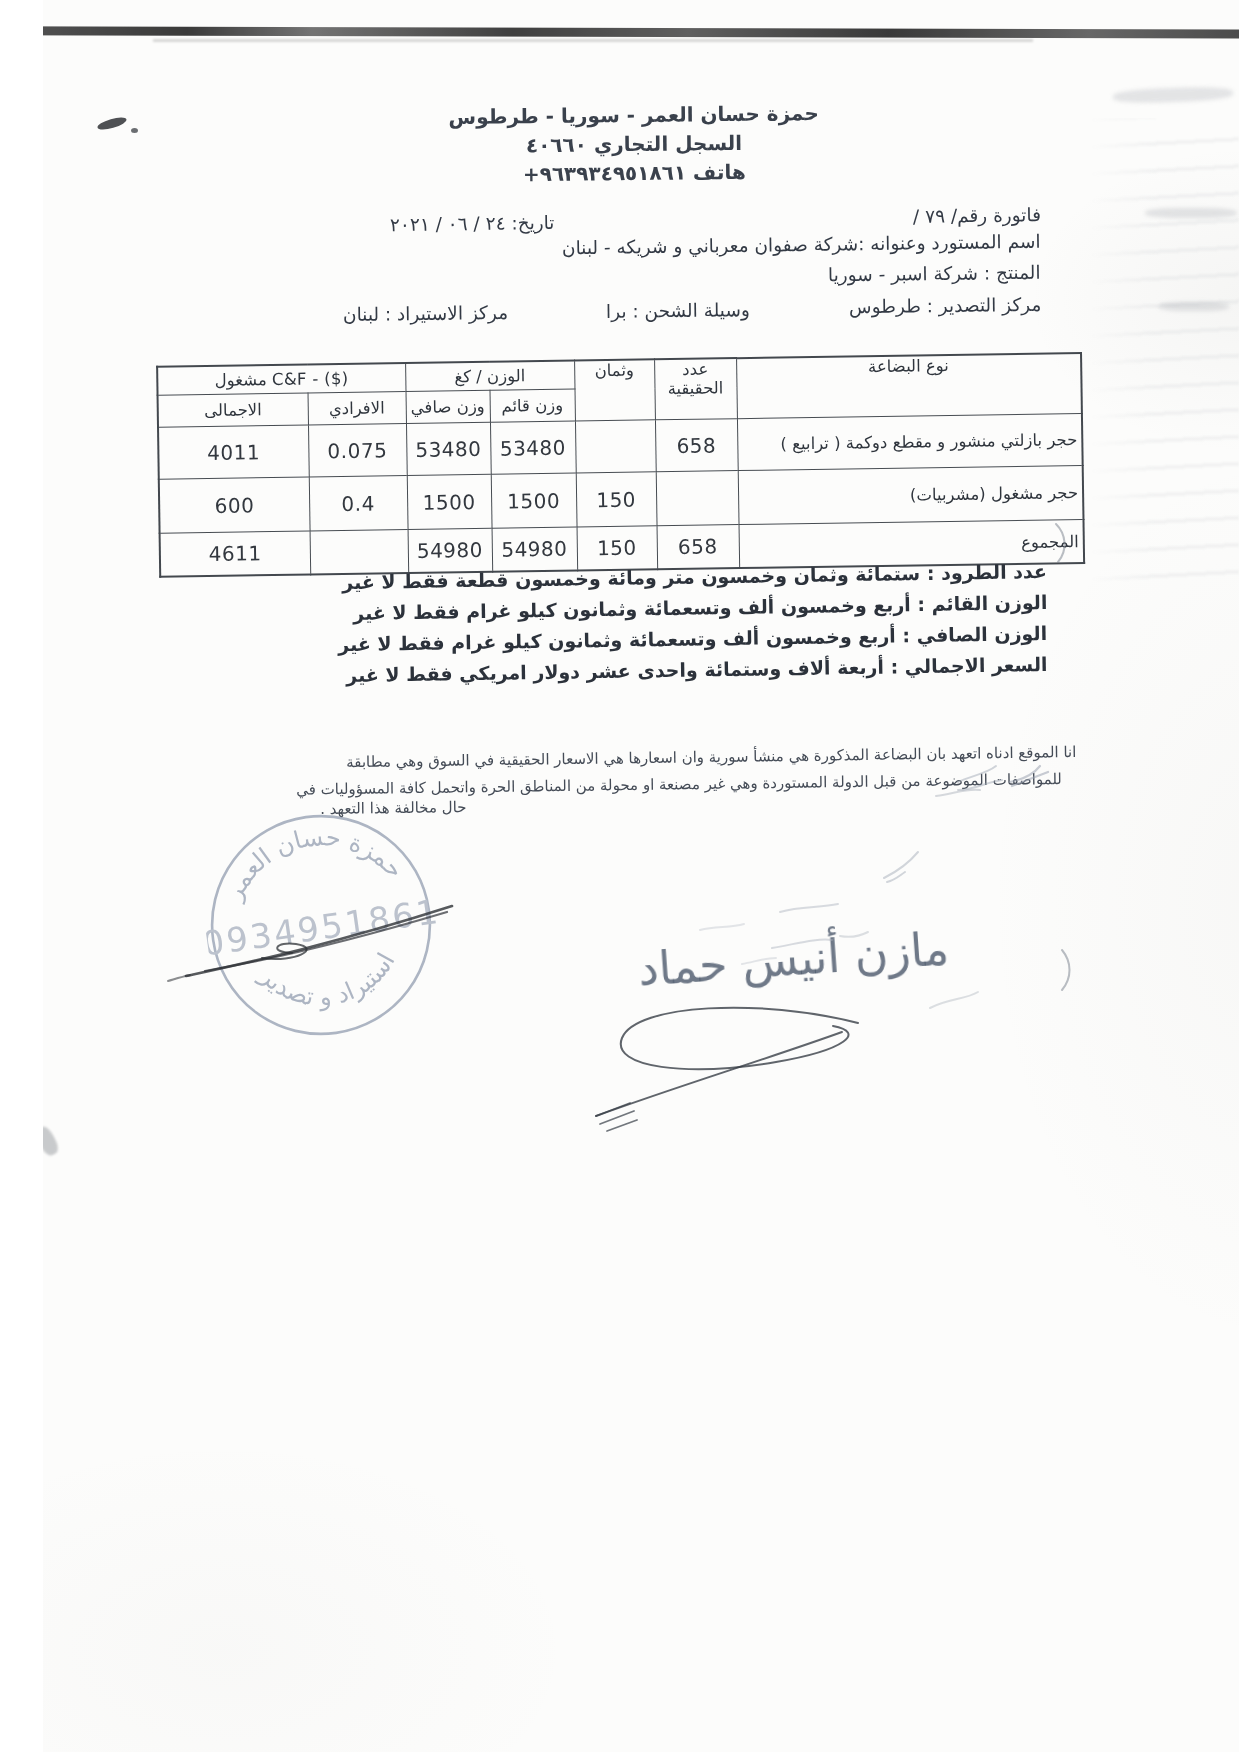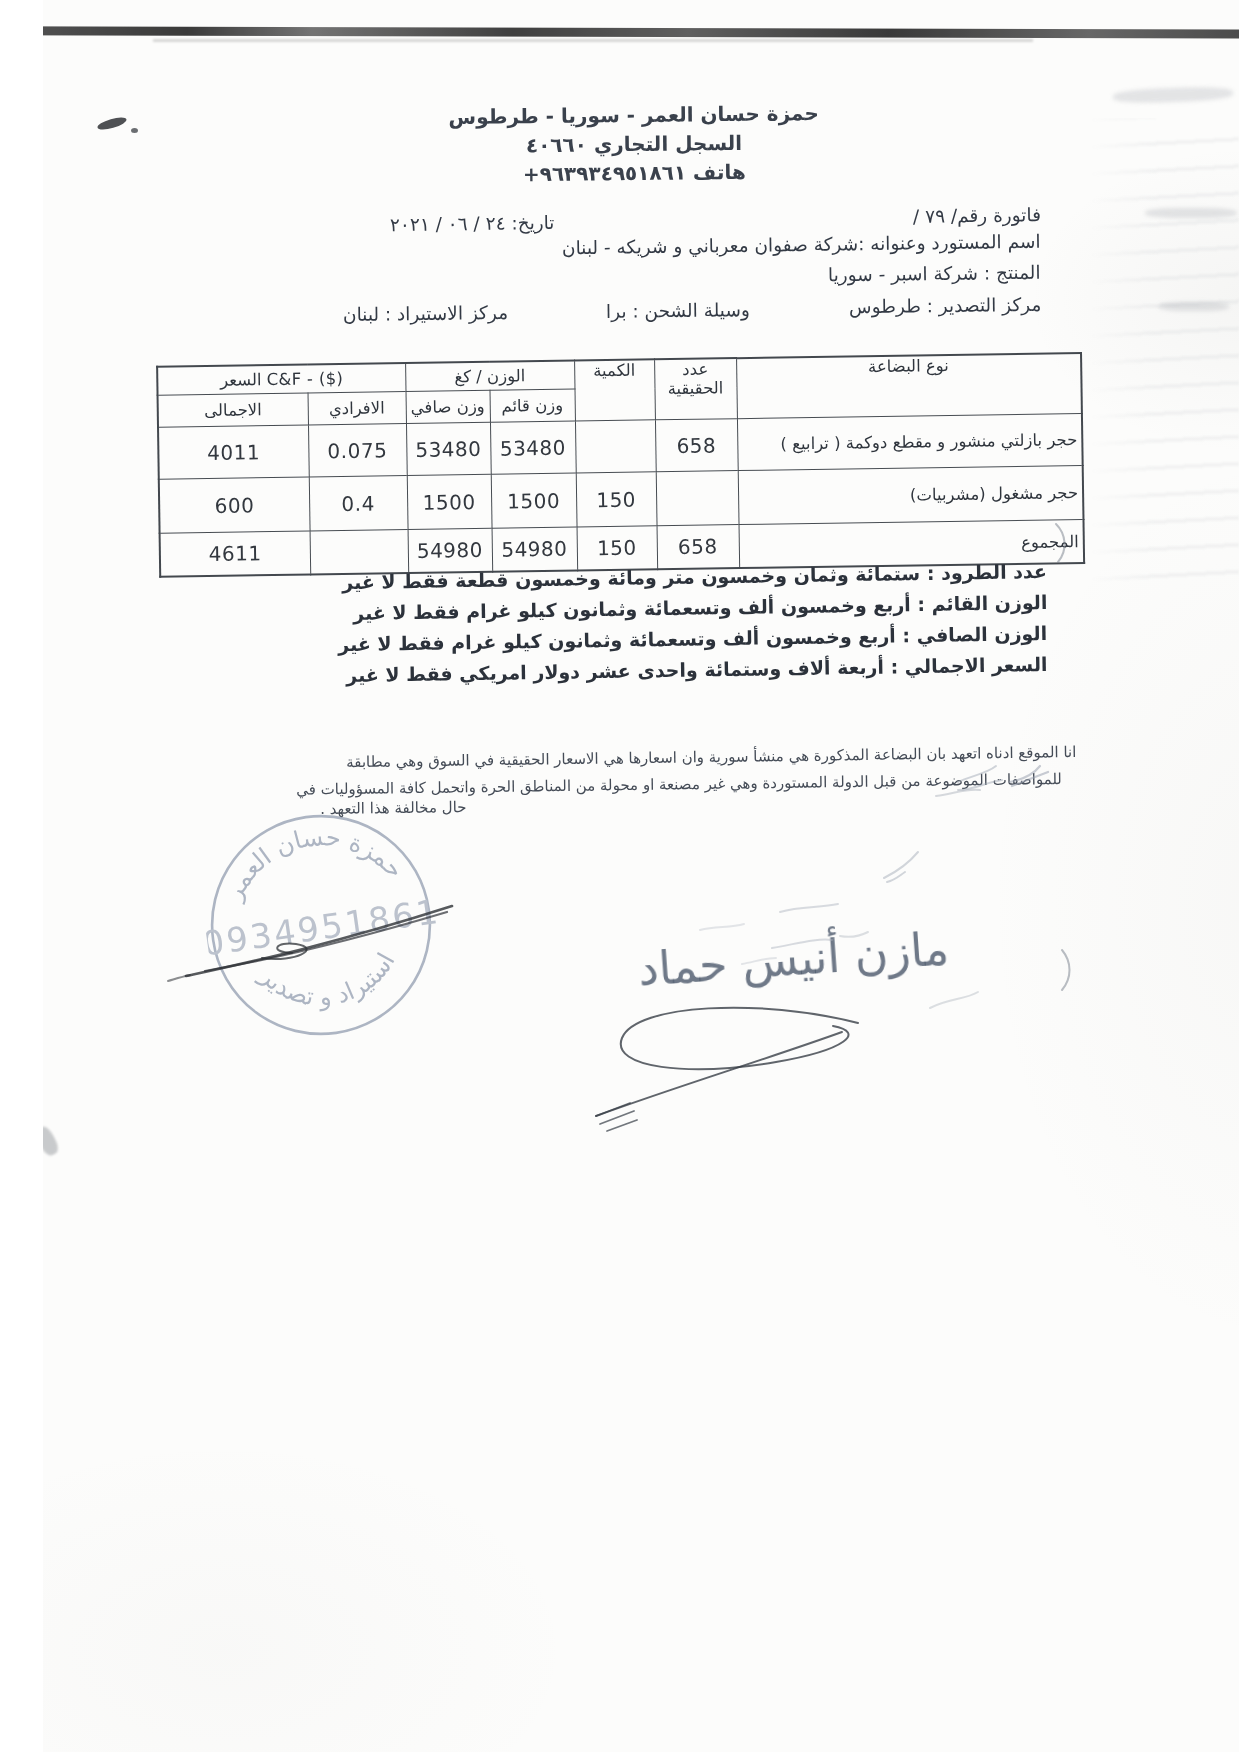--- a/index.html
+++ b/index.html
@@ -117,23 +117,23 @@
         <col style="width:80px">
       <col style="width:85px">
         <col style="width:84px">
         <col style="width:98px">
         <col style="width:150px">
     </colgroup>
     <tbody>
       <tr class="h1">
         <th rowspan="2" class="span2">نوع البضاعة</th>
         <th rowspan="2" class="span2">عدد الحقيقية</th>
-        <th rowspan="2" class="span2">الكمية</th>
+        <th rowspan="2" class="span2">وثمان</th>
         <th colspan="2">الوزن / كغ</th>
-        <th colspan="2"><span class="price-latin" dir="ltr">C&amp;F - ($)</span> <span>السعر</span></th>
+        <th colspan="2"><span class="price-latin" dir="ltr">C&amp;F - ($)</span> <span>مشغول</span></th>
       </tr>
       <tr class="h2">
         <th>وزن قائم</th>
         <th>وزن صافي</th>
         <th>الافرادي</th>
         <th>الاجمالى</th>
       </tr>
       <tr class="r0">
         <td class="g">حجر بازلتي منشور و مقطع دوكمة ( ترابيع )</td>
         <td class="n">658</td>

